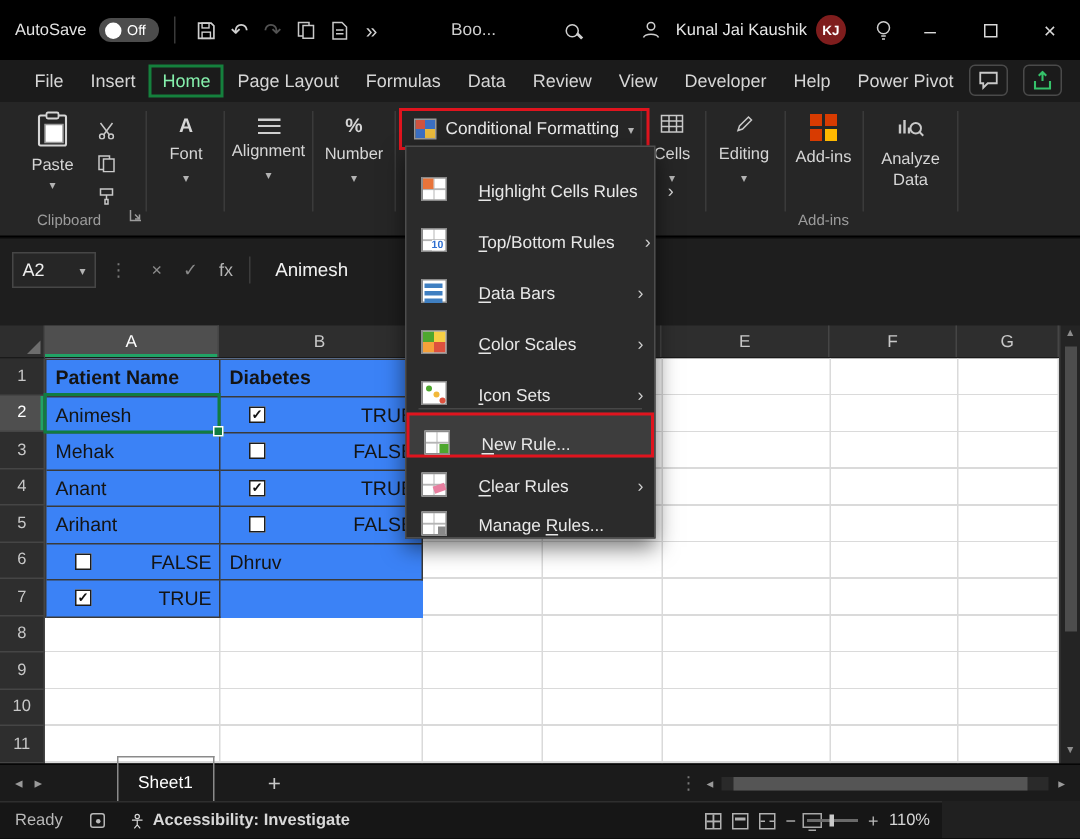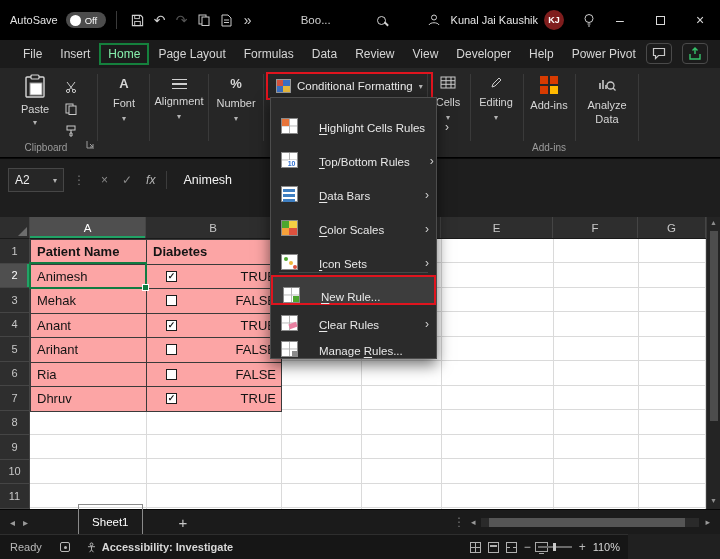--- a/index.html
+++ b/index.html
@@ -51,36 +51,36 @@
   .addins-ic{width:18px;height:18px;background:linear-gradient(#d83b01 0 0) 0 0/8px 8px no-repeat,linear-gradient(#d83b01 0 0) 100% 0/8px 8px no-repeat,linear-gradient(#d83b01 0 0) 0 100%/8px 8px no-repeat,linear-gradient(#ffb900 0 0) 100% 100%/8px 8px no-repeat}
   .two-line{text-align:center;line-height:1.25}
 
   
   .fbar{position:absolute;left:0;top:158px;width:720px;height:59px;background:#1e1e1e;border-top:1px solid #0a0a0a}
   .fbar-row{display:flex;align-items:center;height:28px;margin:7px 8px 0}
   .namebox{width:56px;height:24px;background:#262626;border:1px solid #464646;display:flex;align-items:center;justify-content:space-between;padding:0 6px;color:#eee;font-size:12px;cursor:pointer}
   .nb-caret{font-size:8px;color:#b3b3b3}
   .fb-dots{color:#777;margin:0 9px;font-size:12px}
   .fb-ic{color:#8a8a8a;font-size:12px;margin:0 7px}
-  .fb-fx{color:#b5b5b5;font-style:italic;font-size:12px;margin:0 7px}
+  .fb-fx{color:#b5b5b5;font-size:12px;margin:0 7px}
   .fb-vsep{width:1px;height:18px;background:#3c3c3c;margin:0 4px}
   .fb-content{color:#f2f2f2;font-size:12.5px;margin-left:12px}
 
   
   .corner{position:absolute;left:0;top:217px;width:30px;height:22px;background:#2e2e2e;border-right:1px solid #454545;border-bottom:1px solid #1a1a1a}
   .corner::after{content:"";position:absolute;right:2px;bottom:2px;border-left:9px solid transparent;border-bottom:9px solid #6d6d6d}
   .colhdrs{position:absolute;left:30px;top:217px;width:676px;height:22px;display:flex;background:#2e2e2e;border-bottom:1px solid #1a1a1a;color:#c8c8c8;font-size:11.5px}
   .ch{display:flex;align-items:center;justify-content:center;border-right:1px solid #454545;cursor:pointer}
   .ch.sel{background:#4f4f4f;color:#fff;box-shadow:inset 0 -2px 0 #21a366}
   .rowhdrs{position:absolute;left:0;top:239px;width:30px;height:270px;background:#2e2e2e;color:#c8c8c8;font-size:11px}
   .rh{height:24.5px;display:flex;align-items:center;justify-content:center;border-bottom:1px solid #454545;border-right:1px solid #454545;cursor:pointer}
   .rh.sel{background:#4f4f4f;color:#fff;box-shadow:inset -2px 0 0 #21a366}
   .cellsbg{position:absolute;left:30px;top:239px;width:676px;height:270px;background-color:#fff;background-image:repeating-linear-gradient(to bottom,transparent 0 23.5px,#dadada 23.5px 24.5px)}
   .vline{position:absolute;top:0;bottom:0;width:1px;background:#dadada}
-  .table{position:absolute;left:30px;top:239px;display:grid;grid-template-columns:116px 135px;grid-template-rows:repeat(7,24.5px);border-left:1px solid #3a3a3a;border-top:1px solid #3a3a3a;font-size:13px;color:#141414;background:#fca5a5;z-index:3}
+  .table{position:absolute;left:30px;top:239px;display:grid;grid-template-columns:116px 135px;grid-template-rows:repeat(7,24.5px);border-left:1px solid #3a3a3a;border-top:1px solid #3a3a3a;font-size:13px;color:#141414;background:#3b82f6;z-index:3}
   .tc{border-right:1px solid #3a3a3a;border-bottom:1px solid #3a3a3a;display:flex;align-items:center;padding-left:6px;overflow:hidden;white-space:nowrap;cursor:cell}
   .tc.hdr{font-weight:bold}
   .tc.b{justify-content:space-between;padding:0 5px 0 19px}
   .cb{width:11px;height:11px;border:1.5px solid #1c1c1c;background:#fff;display:flex;align-items:center;justify-content:center;font-size:9px;font-weight:bold;color:#111;line-height:1;cursor:pointer}
   .selbox{position:absolute;left:29px;top:262px;width:118px;height:27px;border:2px solid #107c41;z-index:6;pointer-events:none}
   .selbox::after{content:"";position:absolute;right:-4px;bottom:-4px;width:5px;height:5px;background:#107c41;border:1px solid #fff}
   .vscroll{position:absolute;left:706px;top:217px;width:14px;height:292px;background:#242424;border-left:1px solid #3a3a3a;display:flex;flex-direction:column;align-items:center;cursor:pointer}
   .vs-ar{color:#8d8d8d;font-size:7px;height:12px;line-height:12px}
   .vthumb{width:8px;height:190px;background:#4d4d4d;margin-top:2px}
   .vs-bot{margin-top:auto;margin-bottom:2px}
@@ -387,21 +387,20 @@
     <div class="tc">Anant</div>
     <div class="tc b">
       <span class="cb">✓</span>
       <span class="val">TRUE</span>
     </div>
     <div class="tc">Arihant</div>
     <div class="tc b">
       <span class="cb"></span>
       <span class="val">FALSE</span>
     </div>
-    <div class="tc">Ria</div>
     <div class="tc b">
       <span class="cb"></span>
       <span class="val">FALSE</span>
     </div>
     <div class="tc">Dhruv</div>
     <div class="tc b">
       <span class="cb">✓</span>
       <span class="val">TRUE</span>
     </div>
   </div>

